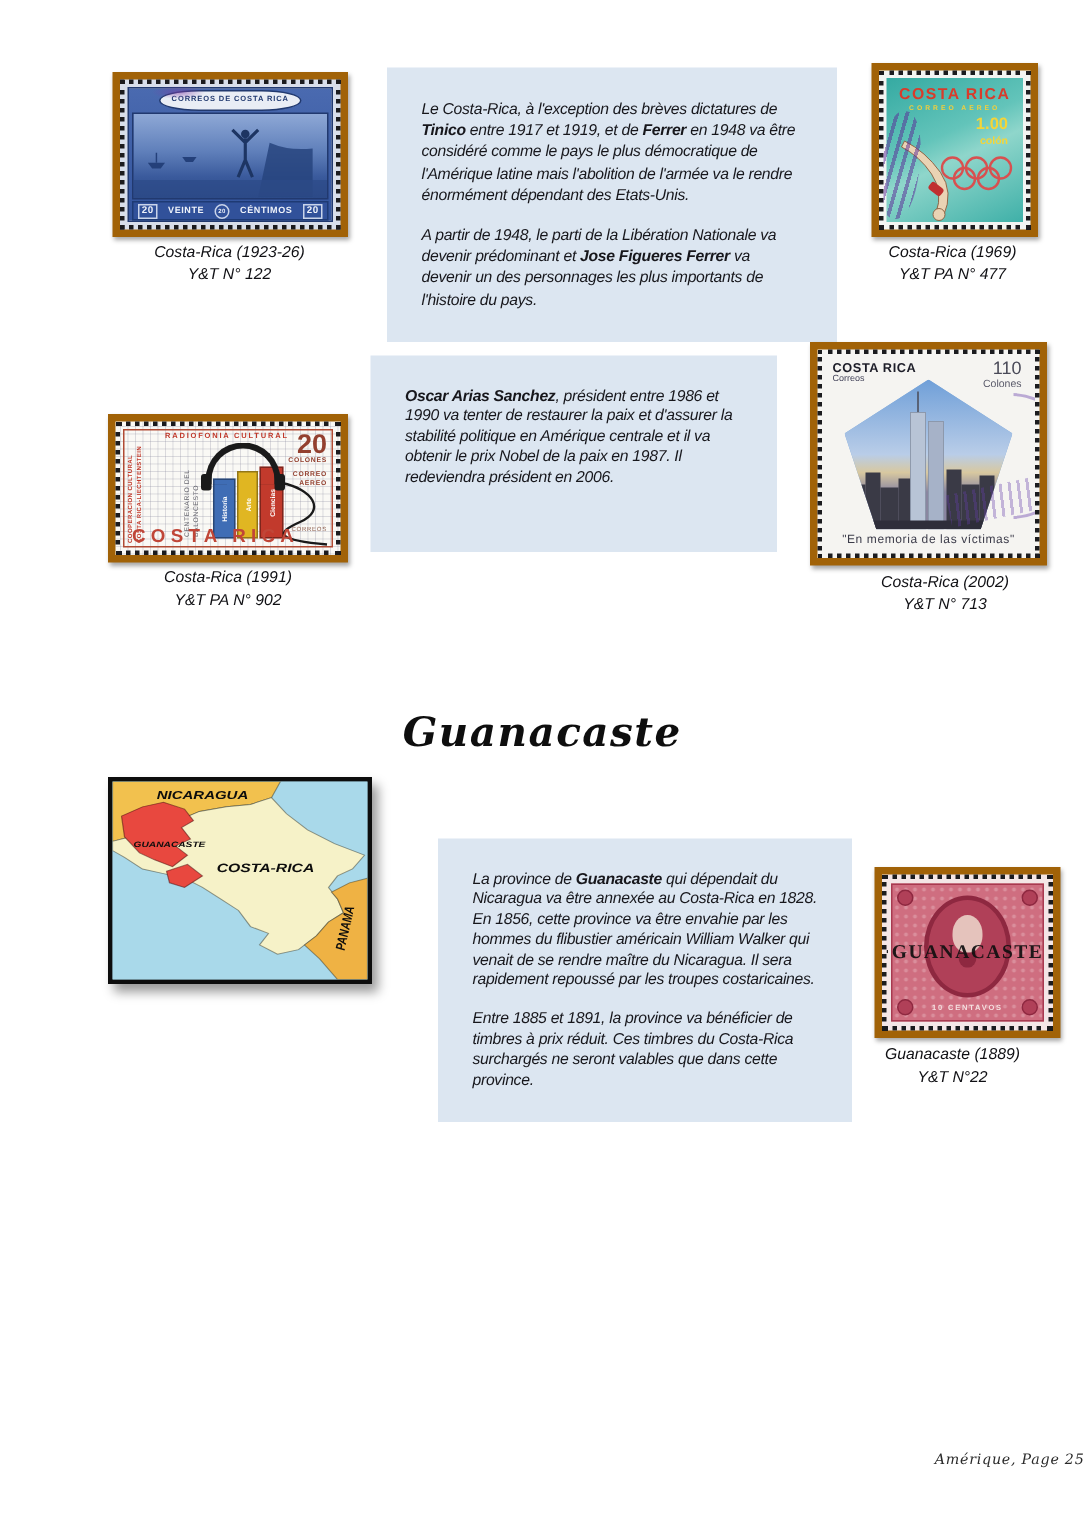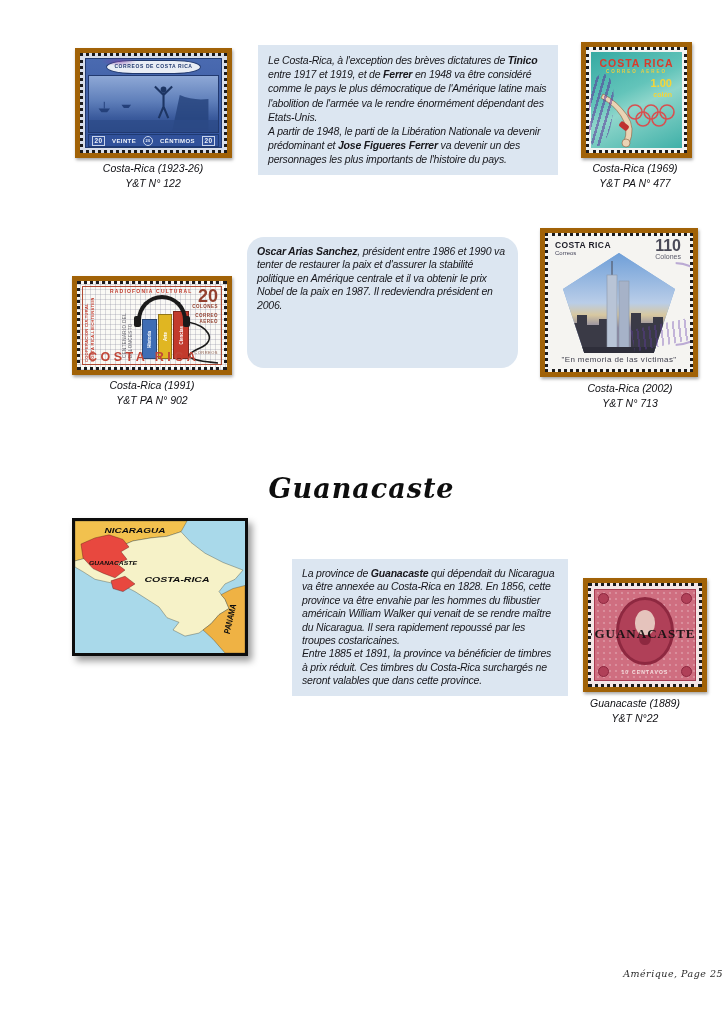--- a/index.html
+++ b/index.html
@@ -8,24 +8,24 @@
     background:#ffffff; overflow:hidden;
     font-family:"Liberation Sans", sans-serif; color:#141414;
   }
 
   
   .tblock {
     position:absolute; background:#dce6f1; box-sizing:border-box;
     padding:8px 10px; font-style:italic; font-size:10.5px;
     line-height:13.4px; letter-spacing:-0.2px; color:#17171c;
   }
-  .tblock p { margin:0; }
+  .tblock p { margin:13px; }
   .tblock b { font-weight:bold; }
   #block-history { left:258px; top:45px;  width:300px; min-height:117px; line-height:14.2px; }
-  #block-arias   { left:247px; top:237px; width:271px; min-height:131px;border-radius:17px; }
+  #block-arias   { left:247px; top:237px; width:271px; min-height:131px; }
   #block-guana   { left:292px; top:559px; width:276px; min-height:136px; }
 
   
   .caption {
     position:absolute; text-align:center; font-style:italic;
     font-size:10.5px; line-height:15px; color:#101014;
   }
   #cap-1923 { left:63px;  top:161px; width:180px; }
   #cap-1969 { left:555px; top:161px; width:160px; }
   #cap-1991 { left:62px;  top:378px; width:180px; }
@@ -116,21 +116,21 @@
   .s91-val .sm  { font-size:4.5px; font-weight:bold; letter-spacing:.5px; line-height:6px; }
   .s91-correos { right:6px; bottom:12px; font-size:4px; color:#8a5a4a; letter-spacing:.5px; }
   .s91-country { left:8px; bottom:3px; font-size:12.5px; font-weight:bold; color:#c04638; letter-spacing:3.5px; }
 
   
   #stamp-2002 { left:540px; top:228px; width:158px; height:149px; }
   #stamp-2002 .stamp-paper { background:#f5f4f1; }
   .s02-country { left:7px; top:4px; font-weight:bold; font-size:8.5px; color:#1d1d28; letter-spacing:.4px; }
   .s02-correos { left:7px; top:14px; font-size:6px; color:#44445a; }
   .s02-val { right:9px; top:2px; text-align:right; color:#4a4a58; }
-  .s02-val .big { font-size:16px; font-weight:bold; line-height:15px; }
+  .s02-val .big { font-size:12px; font-weight:normal; line-height:15px; }
   .s02-val .sm  { font-size:7px; color:#5a5a6a; line-height:7px; }
   .s02-pent {
     left:15px; top:17px; width:112px; height:100px;
     clip-path:polygon(50% 0, 100% 36%, 81% 100%, 19% 100%, 0 36%);
     background:#7fa8d8;
   }
   .s02-memo { left:0; right:0; bottom:5px; text-align:center; font-size:8px; color:#3c3c4a; letter-spacing:.4px; }
   .s02-arc {
     right:-26px; top:26px; width:80px; height:80px; border-radius:50%;
     border:2.5px solid rgba(100,60,170,.40); clip-path:inset(0 0 0 52%);

